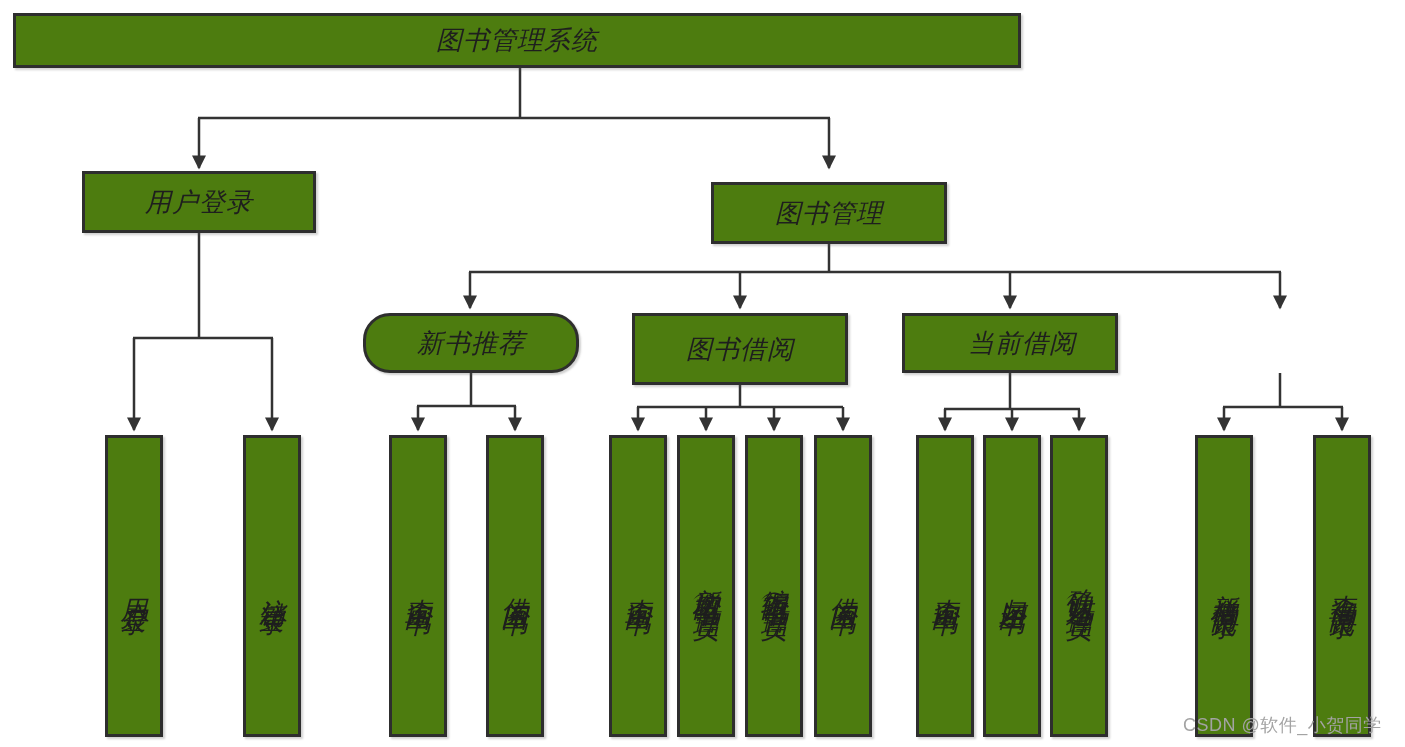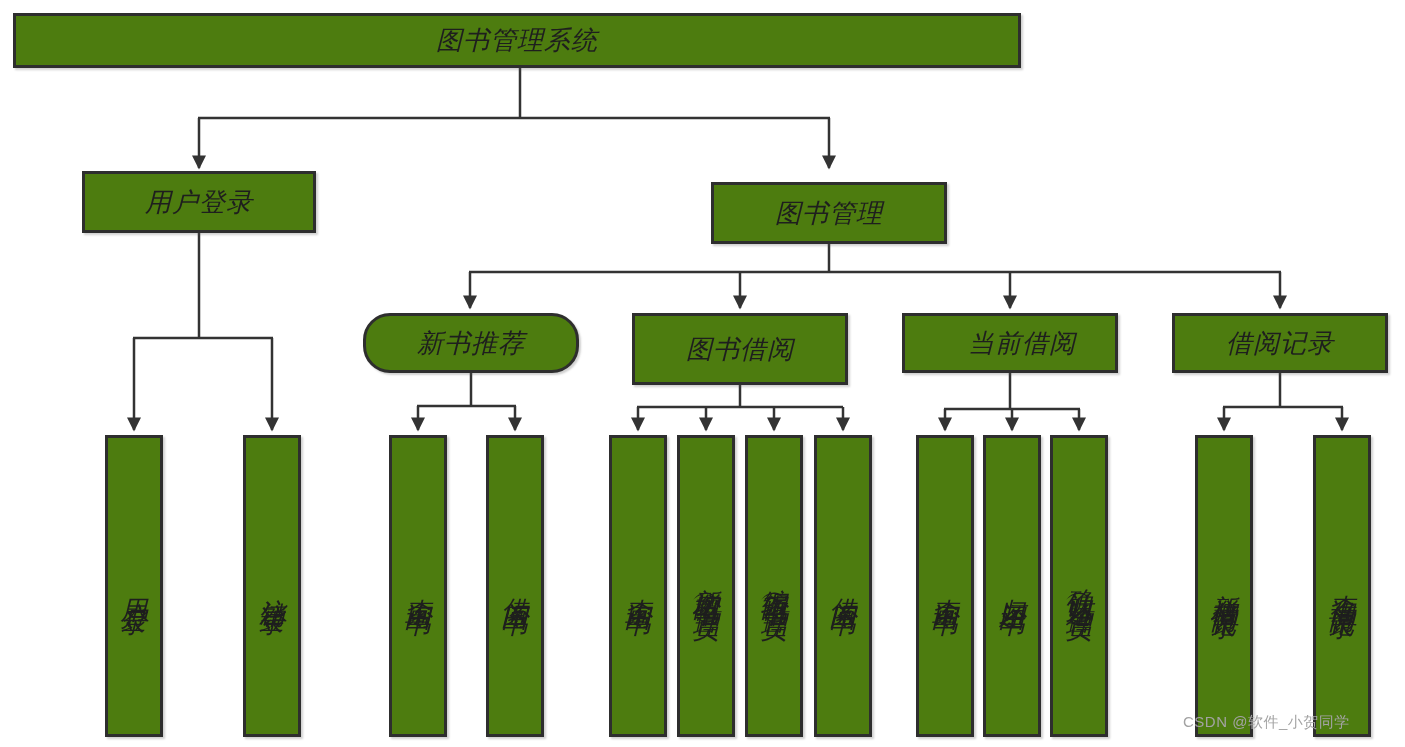--- a/index.html
+++ b/index.html
@@ -74,21 +74,21 @@
   .pos-l8  { left: 814px;  }
   .pos-l9  { left: 916px;  }
   .pos-l10 { left: 983px;  }
   .pos-l11 { left: 1050px; }
   .pos-l12 { left: 1195px; }
   .pos-l13 { left: 1313px; }
   #watermark {
     position: absolute;
     left: 1183px;
     top: 713px;
-    font-size: 15px;
+    font-size: 18px;
     color: #a3a3a3;
     white-space: nowrap;
     letter-spacing: 0.5px;
   }
 </style>
 </head>
 <body>
 
 <div id="stage">
 
@@ -155,23 +155,20 @@
 
   <div class="node h-label pos-newrec">
     <span>新书推荐</span>
   </div>
   <div class="node h-label pos-borrow">
     <span>图书借阅</span>
   </div>
   <div class="node h-label pos-current">
     <span>当前借阅</span>
   </div>
-  <div class="node h-label pos-records">
-    <span>借阅记录</span>
-  </div>
 
   <div class="node leaf pos-l1">
     <span class="vtext">用户登录</span>
   </div>
   <div class="node leaf pos-l2">
     <span class="vtext">注销登录</span>
   </div>
 
   <div class="node leaf pos-l3">
     <span class="vtext">查询图书</span>

